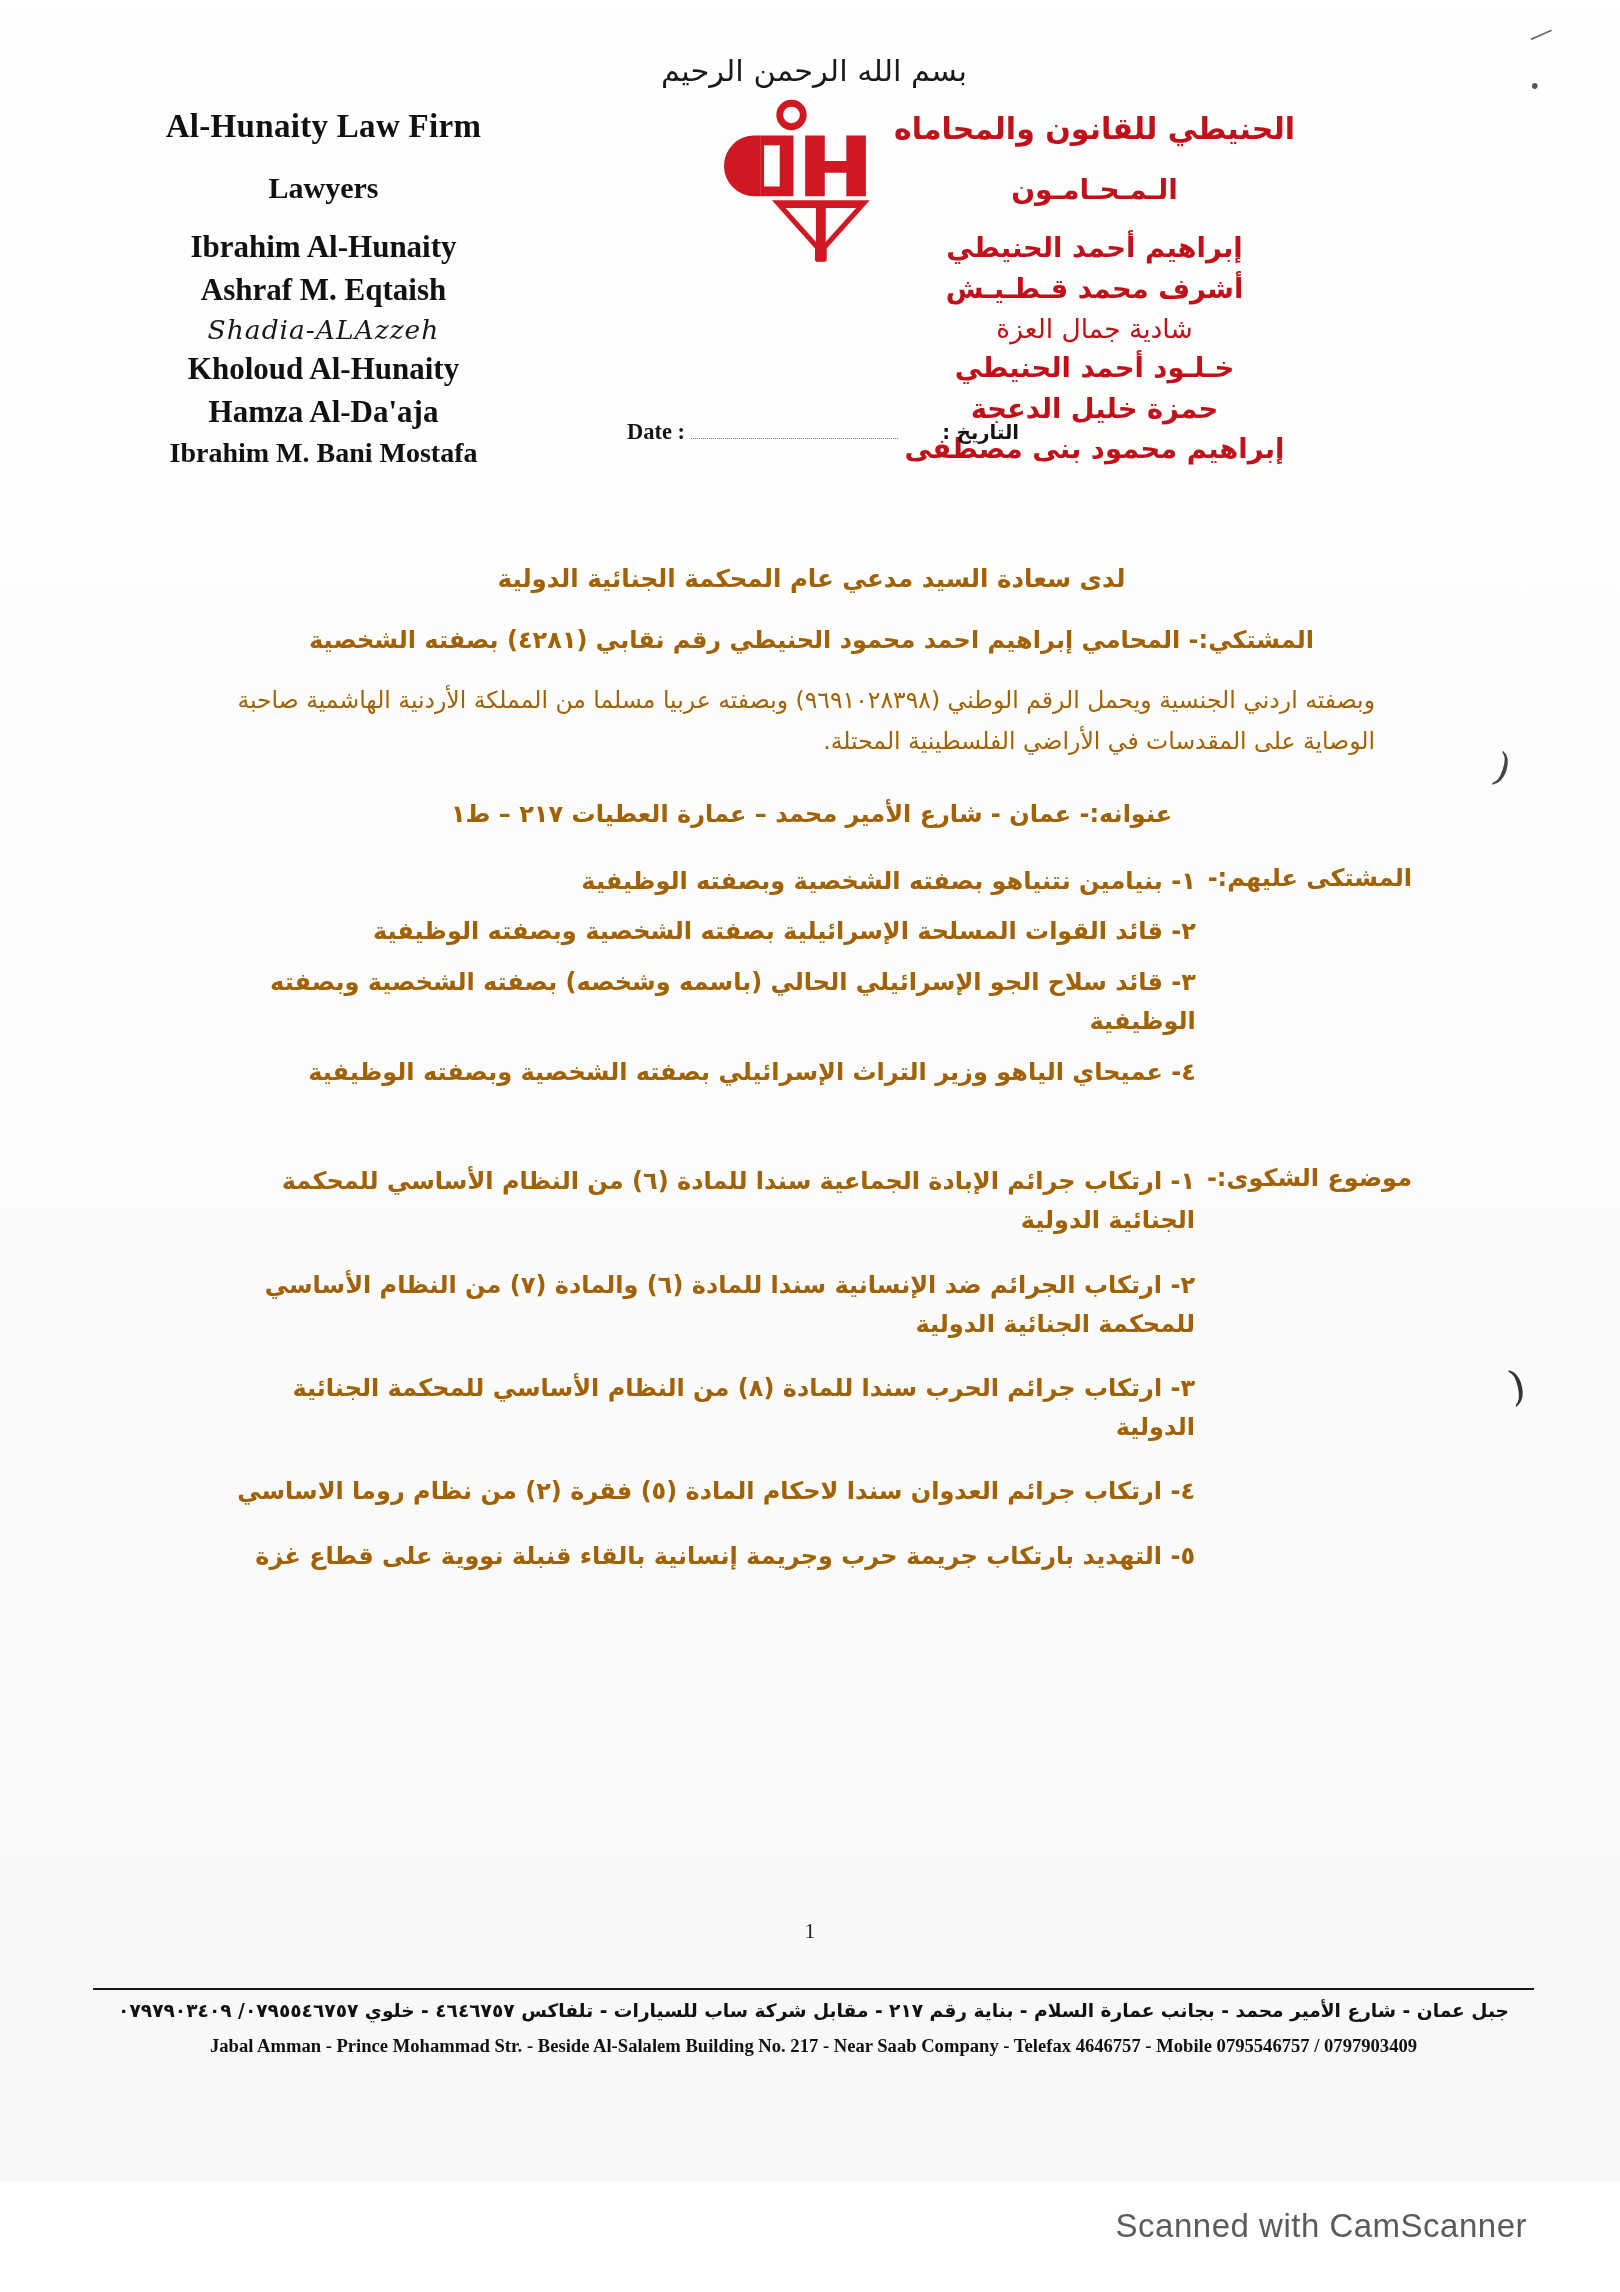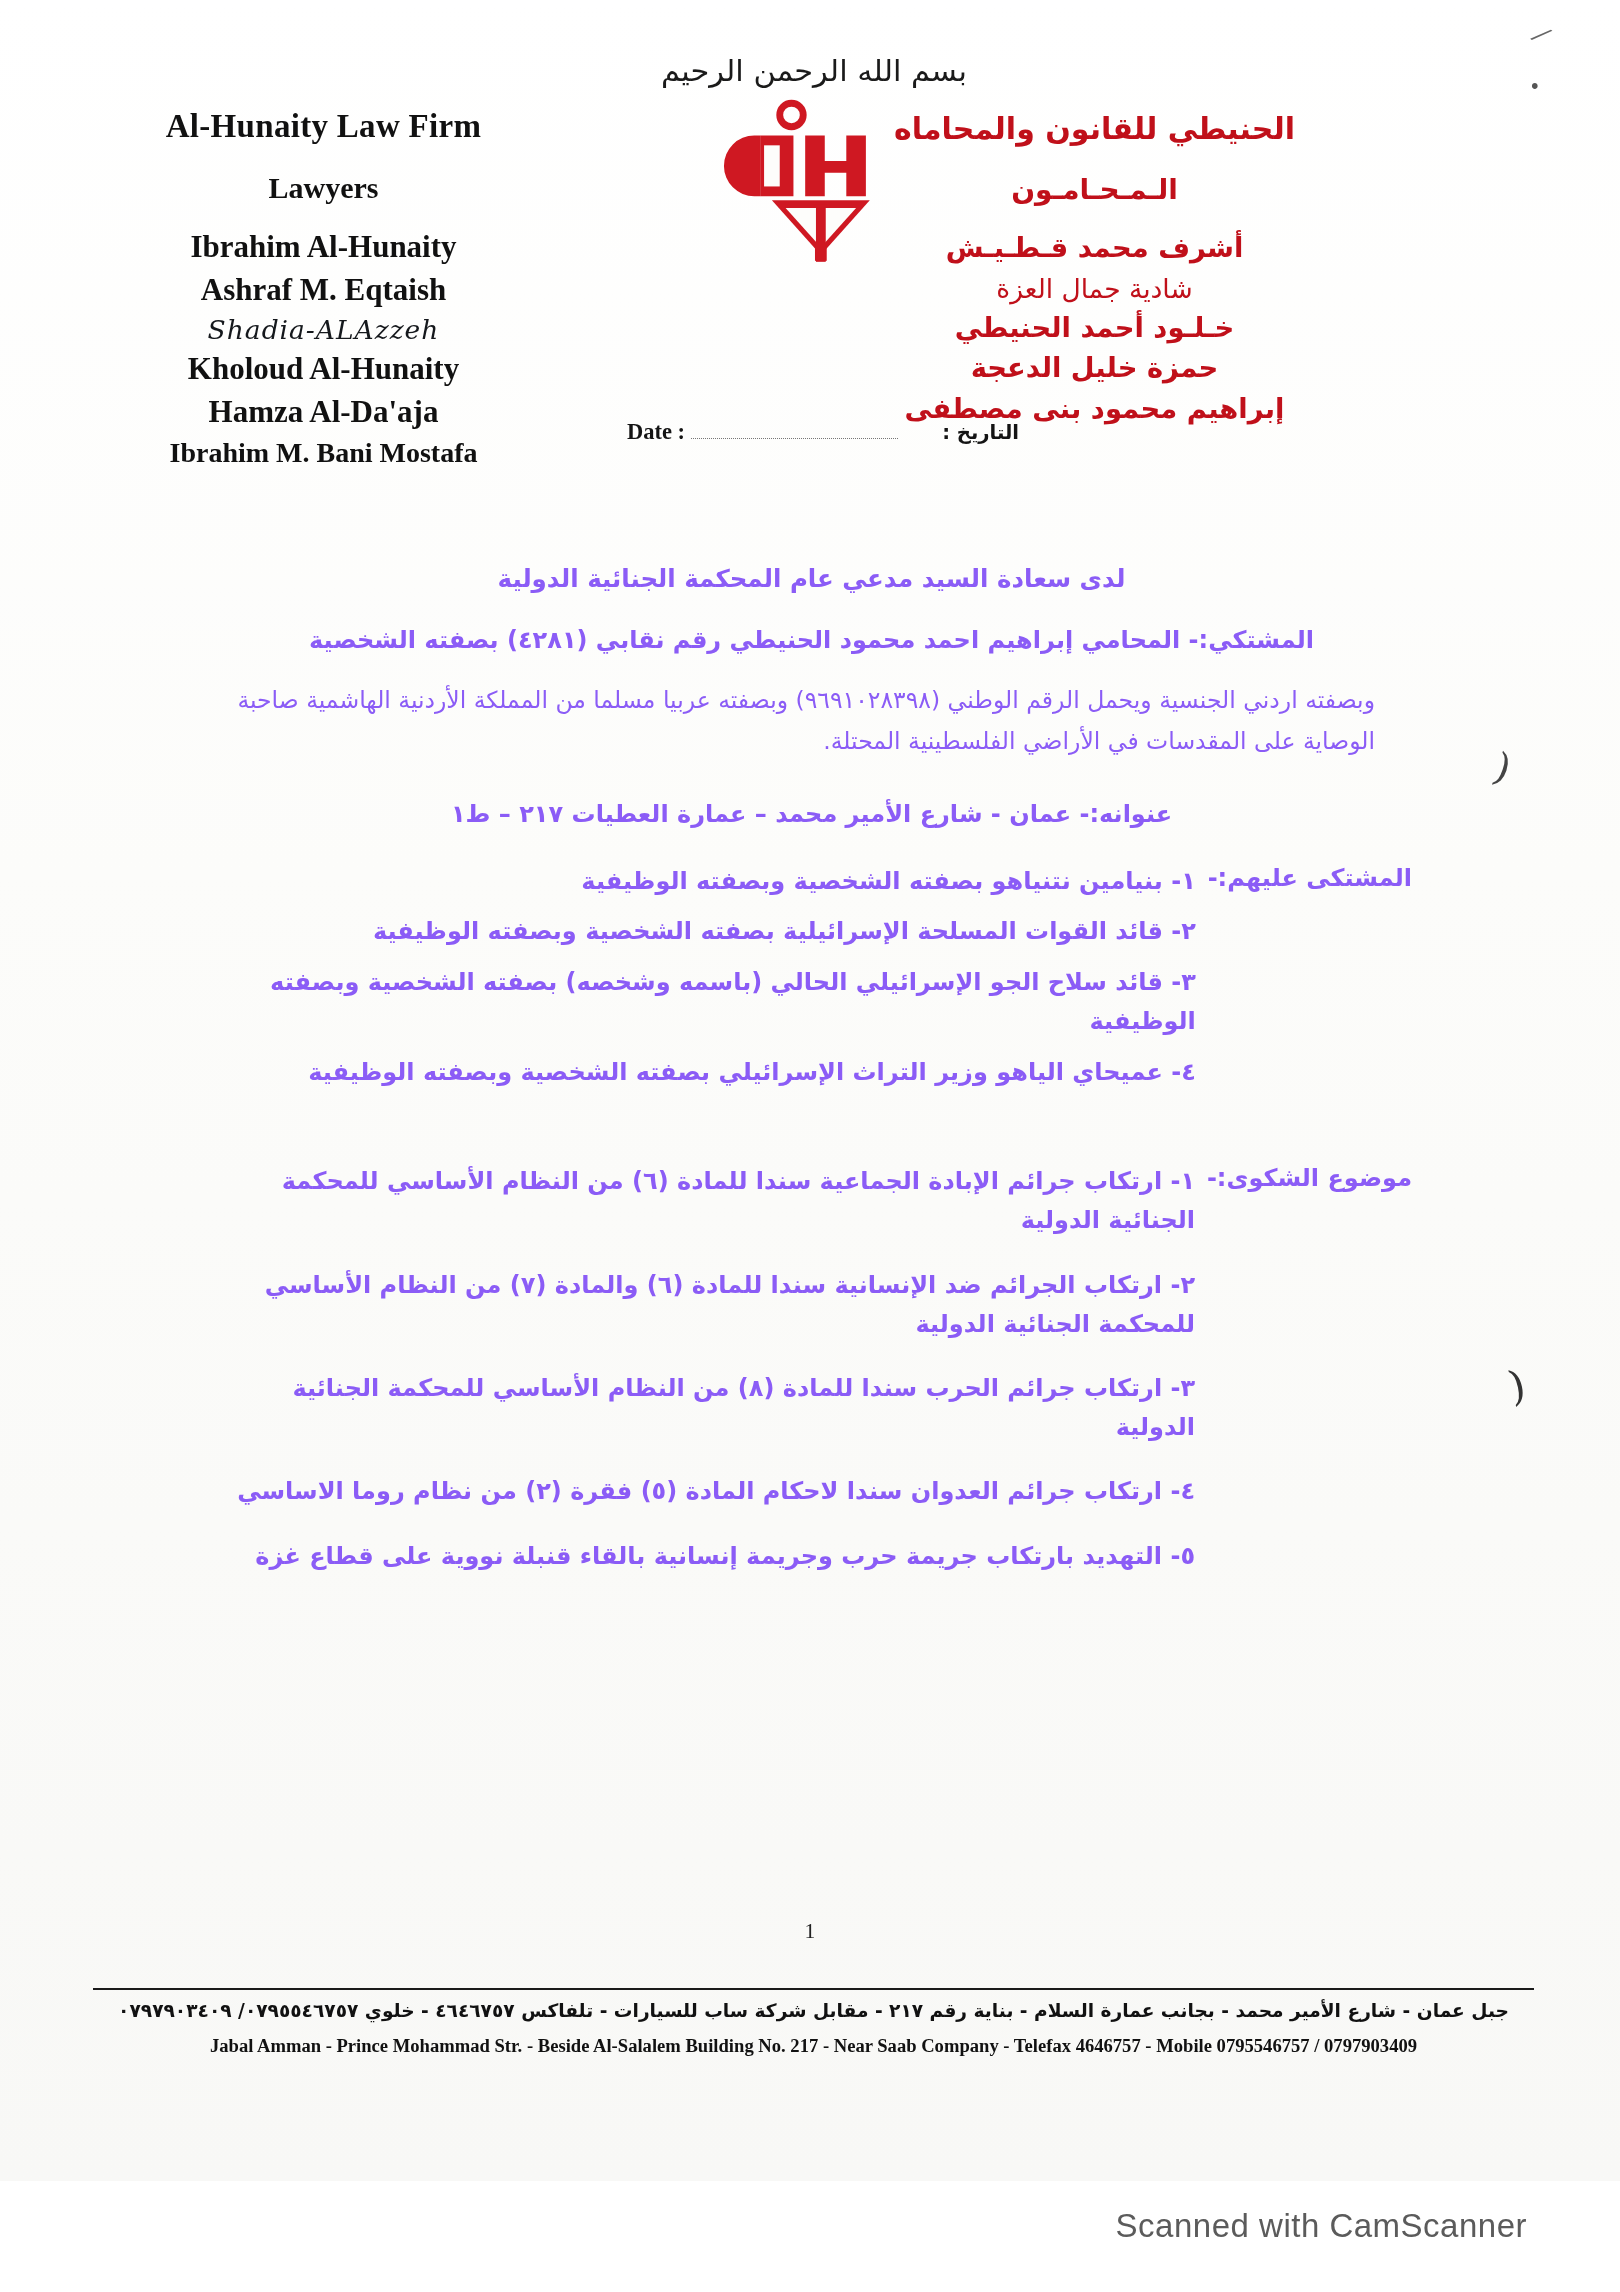--- a/index.html
+++ b/index.html
@@ -171,21 +171,21 @@
 
   
   .body-ar {
     position: absolute;
     left: 211px;
     top: 564px;
     width: 1201px;
     direction: rtl;
     text-align: right;
     font-family: "DejaVu Sans", sans-serif;
-    color: #8b5cf6;
+    color: #a16207;
   }
   .line-center {
     text-align: center;
     font-size: 24.5px;
     font-weight: bold;
     margin-bottom: 27.4px;
   }
   .para {
     font-size: 24px;
     line-height: 1.68;
@@ -342,20 +342,21 @@
         <div class="name">Ashraf M. Eqtaish</div>
         <div class="name handwritten">Shadia-ALAzzeh</div>
         <div class="name">Kholoud Al-Hunaity</div>
         <div class="name">Hamza Al-Da'aja</div>
         <div class="name small">Ibrahim M. Bani Mostafa</div>
       </div>
 
       <div class="hdr-right">
         <div class="firm-ar">الحنيطي للقانون والمحاماه</div>
         <div class="lawyers-ar">الـمـحـامـون</div>
+        <div class="name-ar">إبراهيم أحمد الحنيطي</div>
         <div class="name-ar">أشرف محمد قـطـيـش</div>
         <div class="name-ar hand">شادية جمال العزة</div>
         <div class="name-ar">خـلـود أحمد الحنيطي</div>
         <div class="name-ar">حمزة خليل الدعجة</div>
         <div class="name-ar">إبراهيم محمود بنى مصطفى</div>
       </div>
 
       <div class="date-line">
         <span class="dl-en">Date :</span>
         <span class="dots"></span>

